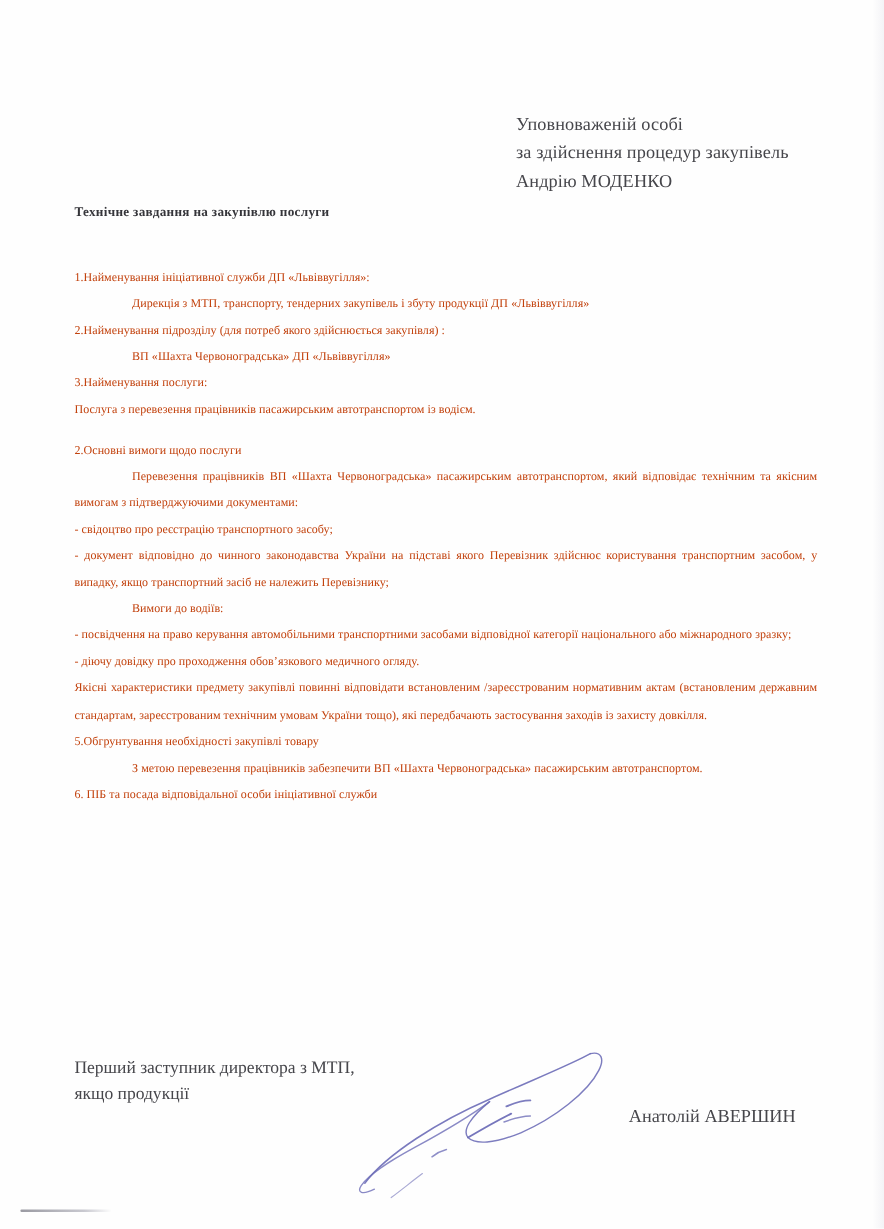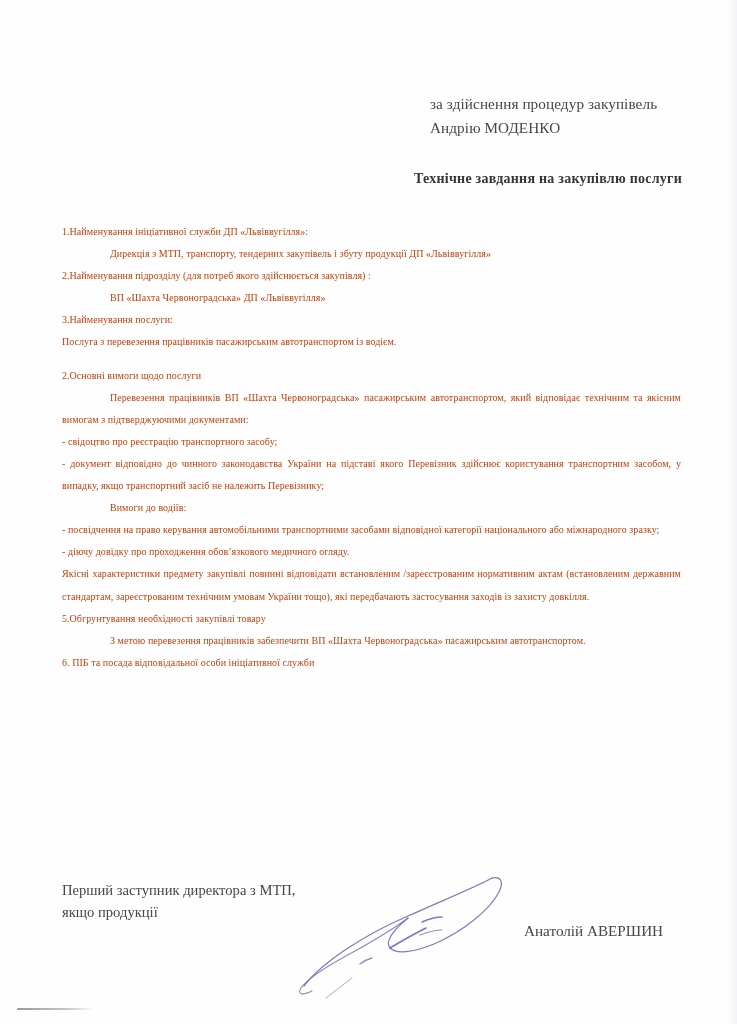--- a/index.html
+++ b/index.html
@@ -30,22 +30,22 @@
     white-space: nowrap;
   }
   .addressee div { letter-spacing: 0.1px; }
 
   
   .doc-title {
     position: absolute;
     left: 62px;
     top: 171px;
     width: 620px;
-    text-align: right;
-    font-size: 14px;
+    text-align: left;
+    font-size: 11px;
     font-weight: bold;
     color: #35353a;
     letter-spacing: 0.25px;
   }
 
   
   .body-wrap {
     position: absolute;
     left: 62px;
     top: 221px;
@@ -113,20 +113,21 @@
     height: 1024px;
     background: linear-gradient(to right, rgba(246,246,248,0), #f3f3f6);
   }
 </style>
 </head>
 <body>
 
 <div class="page">
 
   <div class="addressee">
+    <div>Уповноваженій особі</div>
     <div>за здійснення процедур закупівель</div>
     <div>Андрію МОДЕНКО</div>
   </div>
 
   <div class="doc-title">Технічне завдання на закупівлю послуги</div>
 
   <div class="body-wrap">
 
     <div class="ln">1.Найменування ініціативної служби ДП «Львіввугілля»:</div>
     <div class="para ind">Дирекція з МТП, транспорту, тендерних закупівель і збуту продукції  ДП «Львіввугілля»</div>

